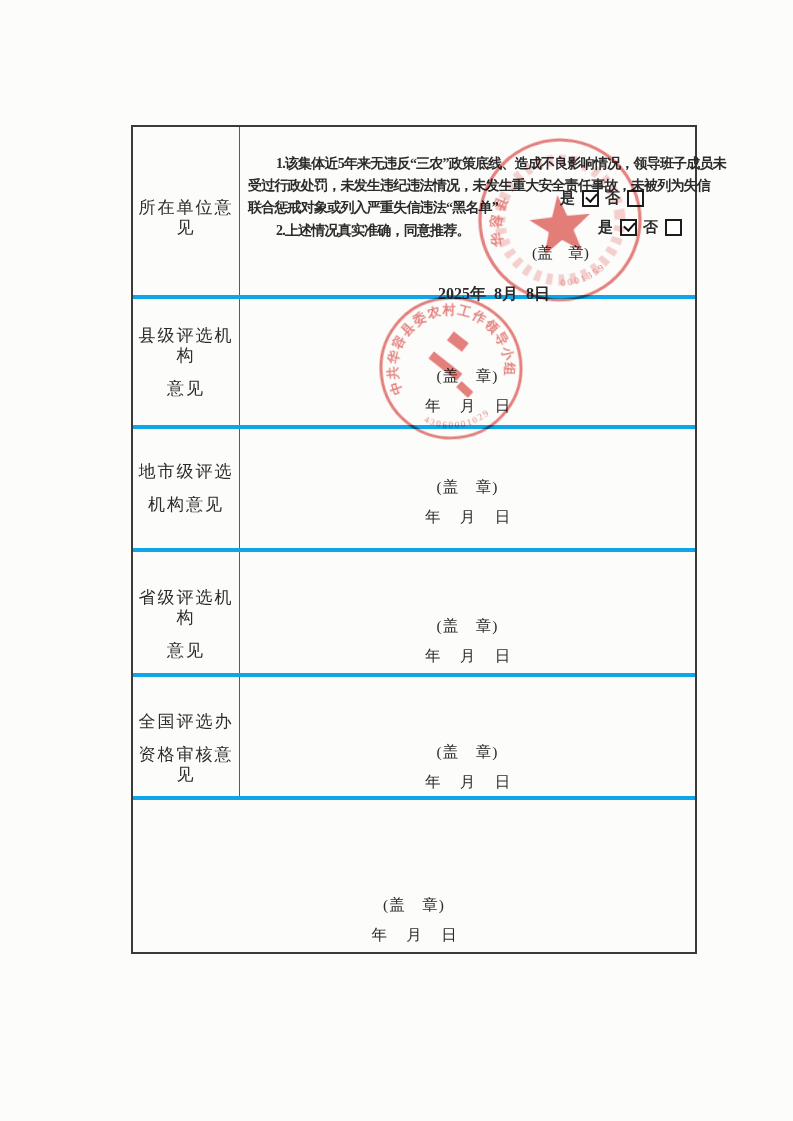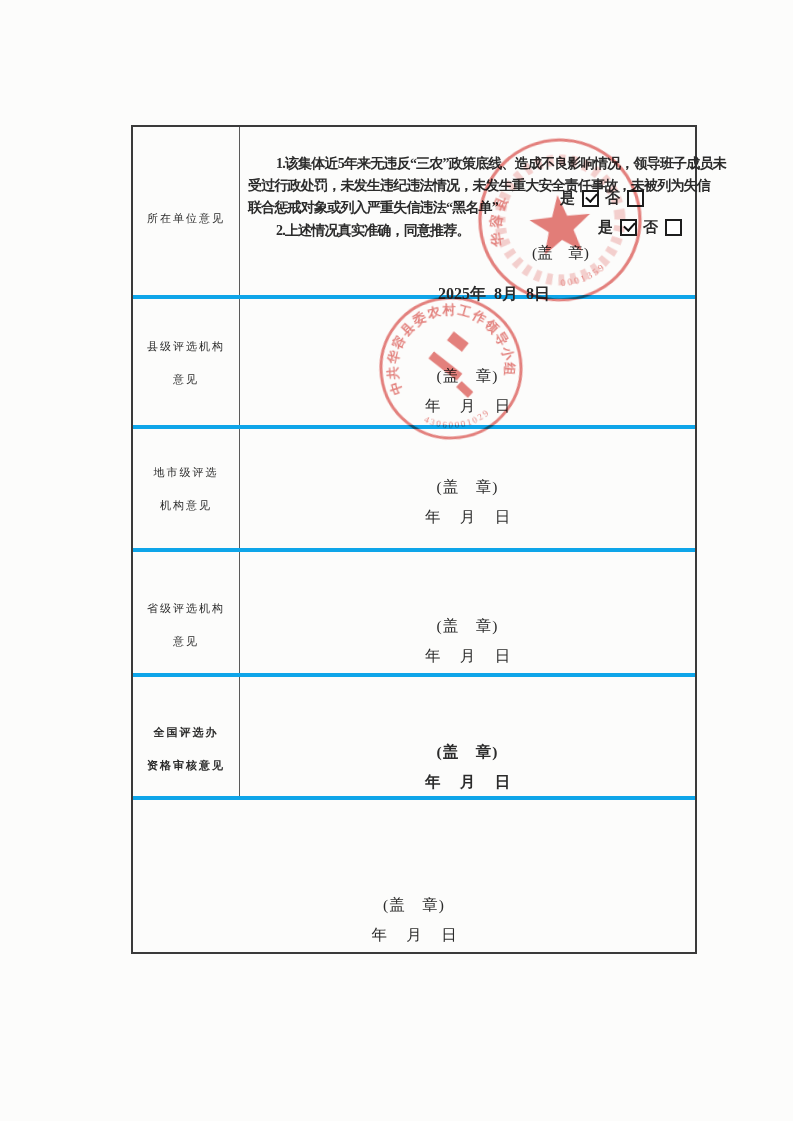--- a/index.html
+++ b/index.html
@@ -4,21 +4,21 @@
 <style>
   html,body{margin:0;padding:0;background:#e8e8e8;}
   .page{position:relative;width:793px;height:1121px;background:#fcfcfb;margin:0 auto;overflow:hidden;
         font-family:"Liberation Serif","DejaVu Serif",serif;color:#2b2b2b;}
   .form-table{position:absolute;left:131px;top:125px;width:566px;height:829px;
               border:2px solid #3a3a3a;box-sizing:border-box;display:flex;flex-direction:column;}
   .t-row{display:flex;box-sizing:border-box;border-top:4px solid #0ea5e9;}
   .t-row:first-child{border-top:none;}
   .label-cell{width:107px;flex:0 0 107px;border-right:1px solid #5a5a5a;box-sizing:border-box;
               display:flex;flex-direction:column;align-items:center;justify-content:center;
-              font-size:11px;letter-spacing:2px;line-height:20px;text-align:center;}
+              font-size:17px;letter-spacing:2px;line-height:20px;text-align:center;}
   .label-cell .lbl-line{display:block;}
   .label-cell .lbl-gap{margin-top:13px;}
   .content-cell{flex:1;position:relative;box-sizing:border-box;}
   .opinion-cell{display:flex;flex-direction:column;align-items:center;justify-content:flex-end;}
   .seal-label{font-size:15.5px;letter-spacing:1px;white-space:pre;}
   .date-line{font-size:15.5px;white-space:pre;margin-top:9px;}
   .clauses{position:absolute;left:8px;top:26px;font-size:14px;font-weight:600;
            letter-spacing:-0.8px;line-height:22.2px;white-space:nowrap;}
   .clause-indent{text-indent:28px;}
   .cb-group{position:absolute;display:flex;align-items:center;font-size:15px;font-weight:600;letter-spacing:0;}
@@ -97,21 +97,21 @@
           <span class="lbl-line">省级评选机构</span>
           <span class="lbl-line lbl-gap">意见</span>
         </span>
       </div>
       <div class="content-cell opinion-cell" style="padding-bottom:6px;">
         <span class="seal-label">(盖　章)</span>
         <span class="date-line">年　 月　 日</span>
       </div>
     </div>
 
-    <div class="t-row low-label" style="height:123px;font-weight:bold;">
+    <div class="t-row low-label" style="height:123px;">
       <div class="label-cell">
         <span class="lbl-wrap" style="display:flex;flex-direction:column;align-items:center;">
           <span class="lbl-line">全国评选办</span>
           <span class="lbl-line lbl-gap">资格审核意见</span>
         </span>
       </div>
       <div class="content-cell opinion-cell" style="padding-bottom:3px;">
         <span class="seal-label">(盖　章)</span>
         <span class="date-line">年　 月　 日</span>
       </div>

